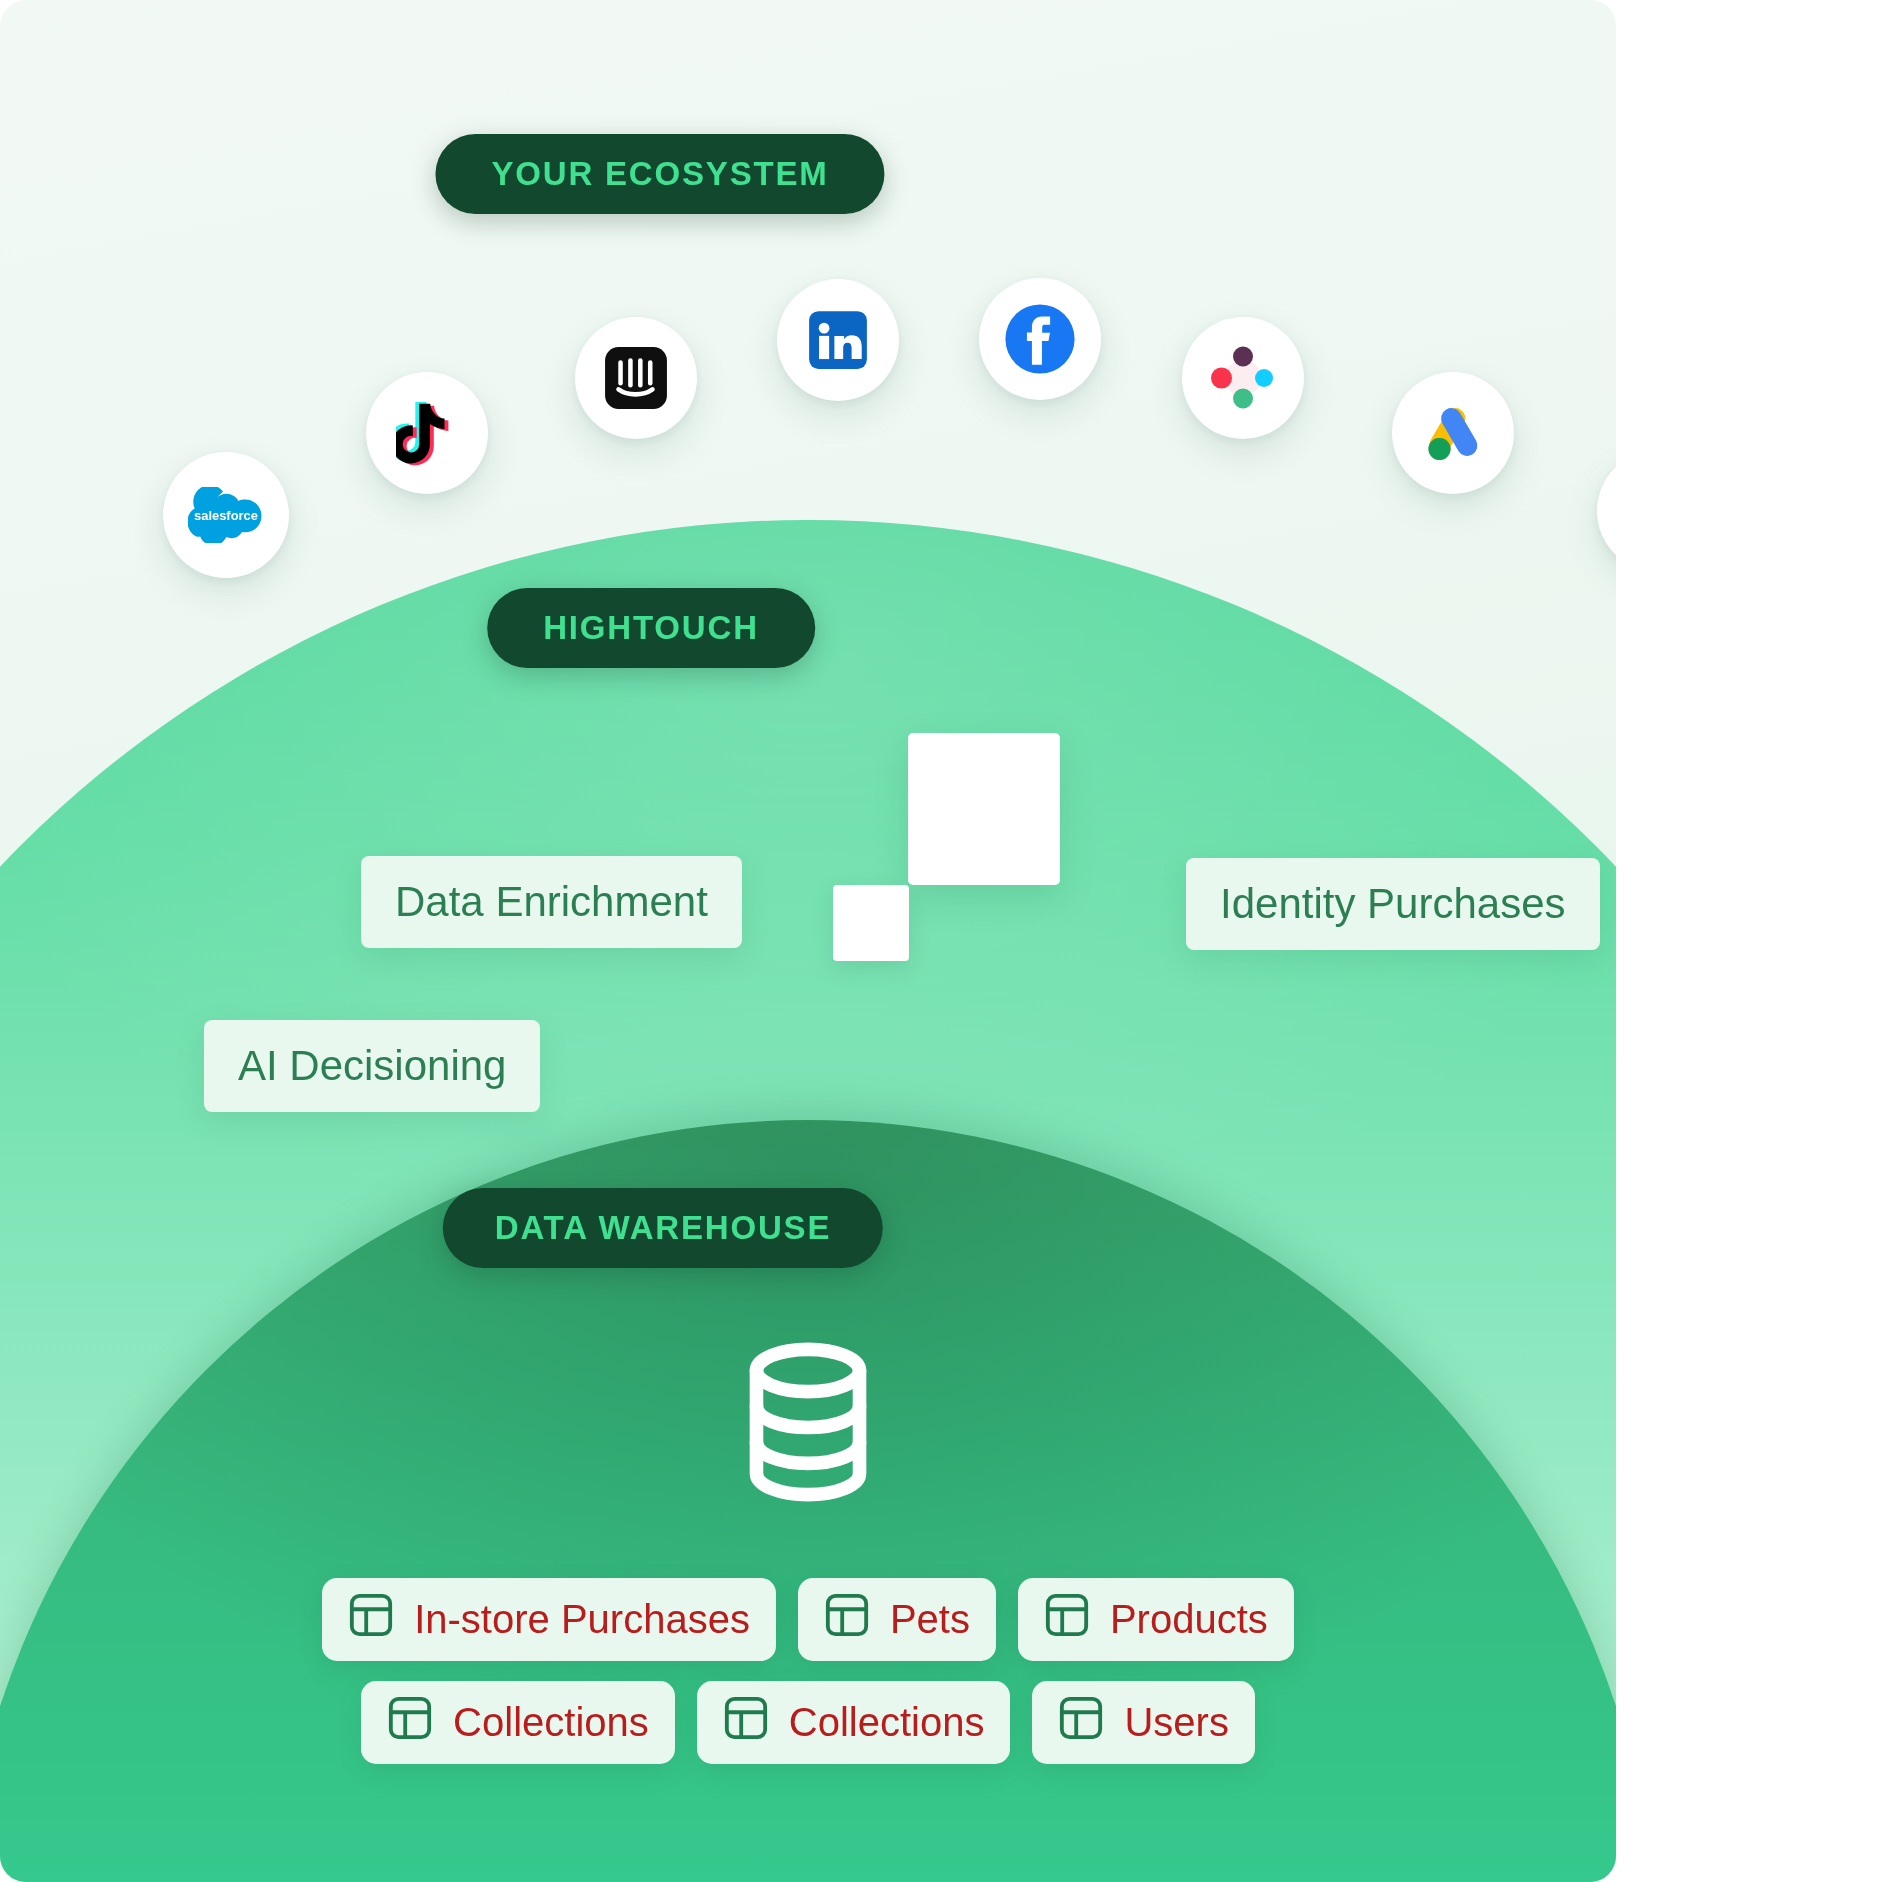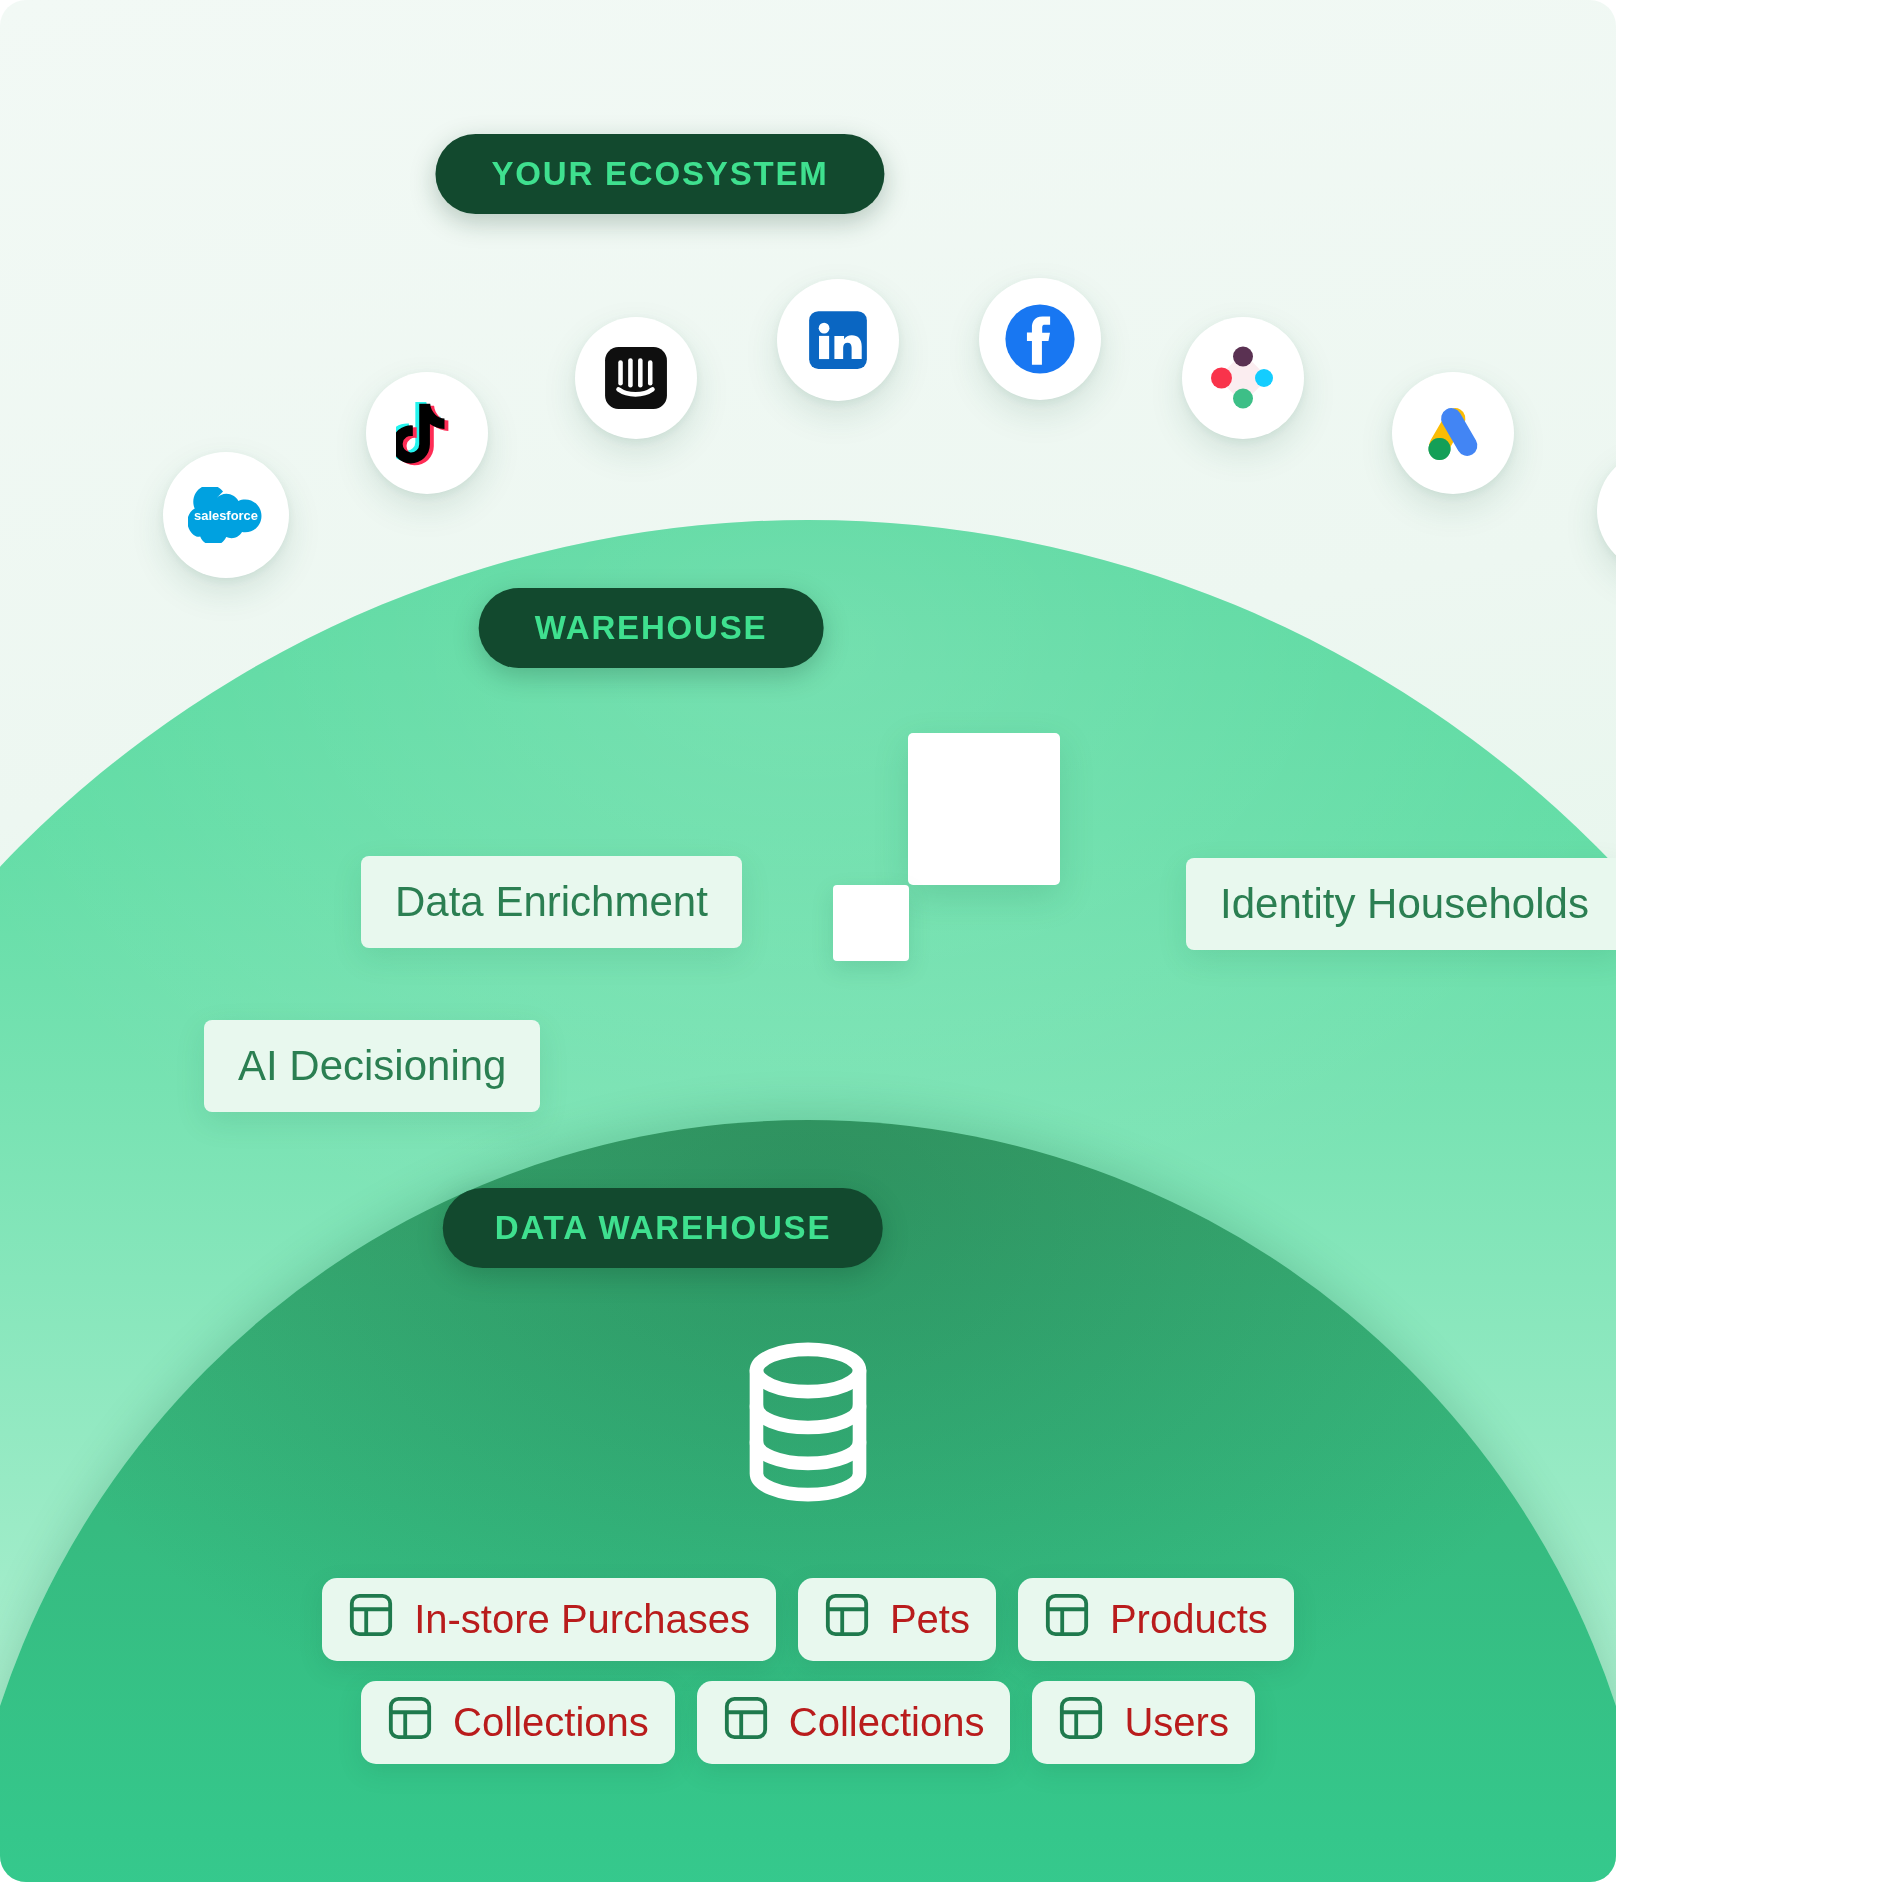--- a/index.html
+++ b/index.html
@@ -280,29 +280,29 @@
   <div class="logo-chip" style="left:1597px; top:450px; width:122px; height:122px;">
     <span>
       <svg width="78" height="78" viewBox="0 0 64 64">
         <circle cx="32" cy="32" r="25" fill="none" stroke="#0b0f0d" stroke-width="4.4"></circle>
         <path fill="none" stroke="#0b0f0d" stroke-width="4.2" stroke-linecap="round" d="M29 16v20.5c0 5 2.6 8.4 6.6 8.4 4.3 0 7.2-3.6 7.2-8.8 0-5-2.8-8.5-6.8-8.5-3.6 0-6.3 2.4-7.4 5.5"></path>
         <path fill="none" stroke="#0b0f0d" stroke-width="4.2" stroke-linecap="round" d="M29 16h-4.6c-3.6 0-6.3 2.9-6.3 7.3v13.4c0 5.2 3.1 9 7.6 9"></path>
       </svg>
     </span>
   </div>
 
-  <div class="badge badge-hightouch">WAREHOUSE</div>
+  <div class="badge badge-hightouch">HIGHTOUCH</div>
 
   <div class="ht-mark">
     <div class="ht-sq-lg"></div>
     <div class="ht-sq-sm"></div>
   </div>
 
   <div class="feature-pill f-enrich">Data Enrichment</div>
-  <div class="feature-pill f-identity">Identity Households</div>
+  <div class="feature-pill f-identity">Identity Purchases</div>
   <div class="feature-pill f-ai">AI Decisioning</div>
 
   <div class="badge badge-warehouse">DATA WAREHOUSE</div>
 
   <div class="db-icon">
     <svg width="184" height="184" viewBox="0 0 100 100">
       <g fill="none" stroke="#ffffff" stroke-width="7.4" stroke-linecap="round" stroke-linejoin="round">
         <ellipse cx="50" cy="22" rx="28" ry="11.5"></ellipse>
         <path d="M22 22v56c0 6.4 12.5 11.5 28 11.5s28-5.1 28-11.5V22"></path>
         <path d="M22 41.5c0 6.4 12.5 11.5 28 11.5s28-5.1 28-11.5"></path>

